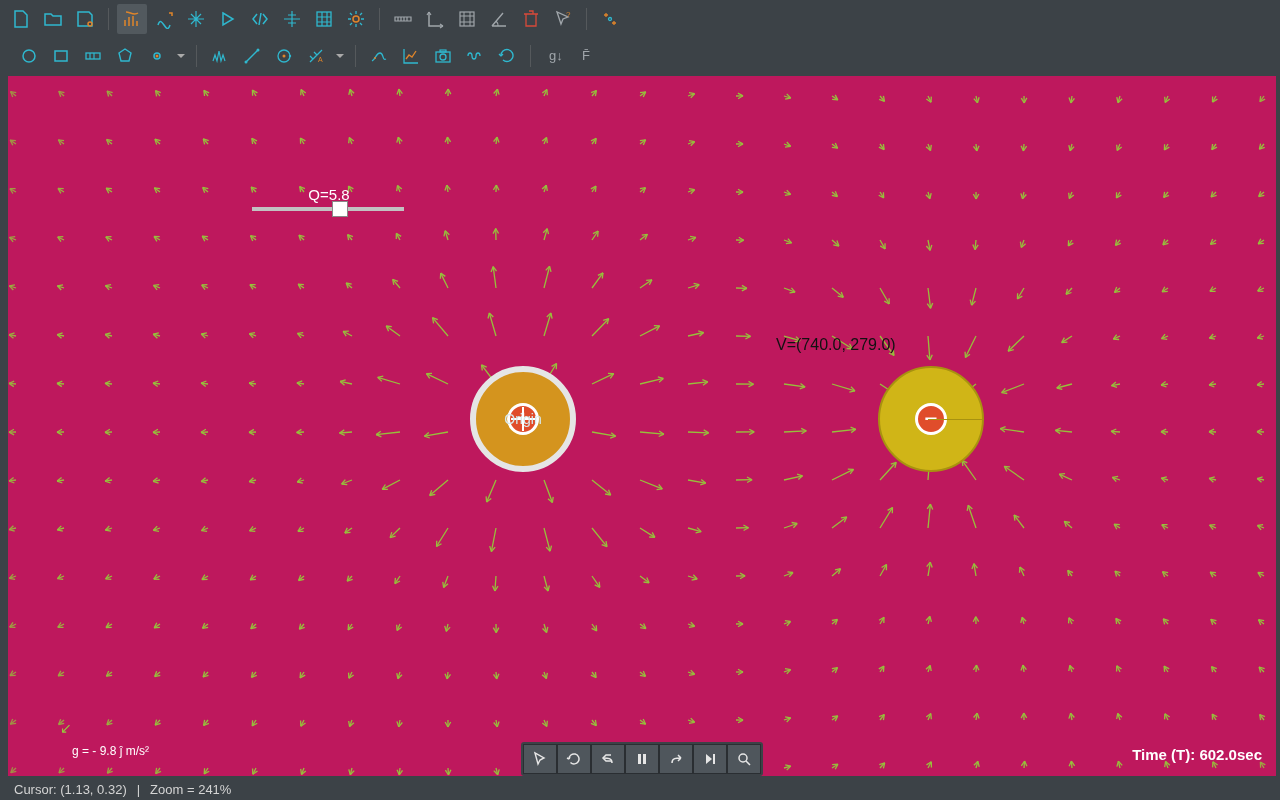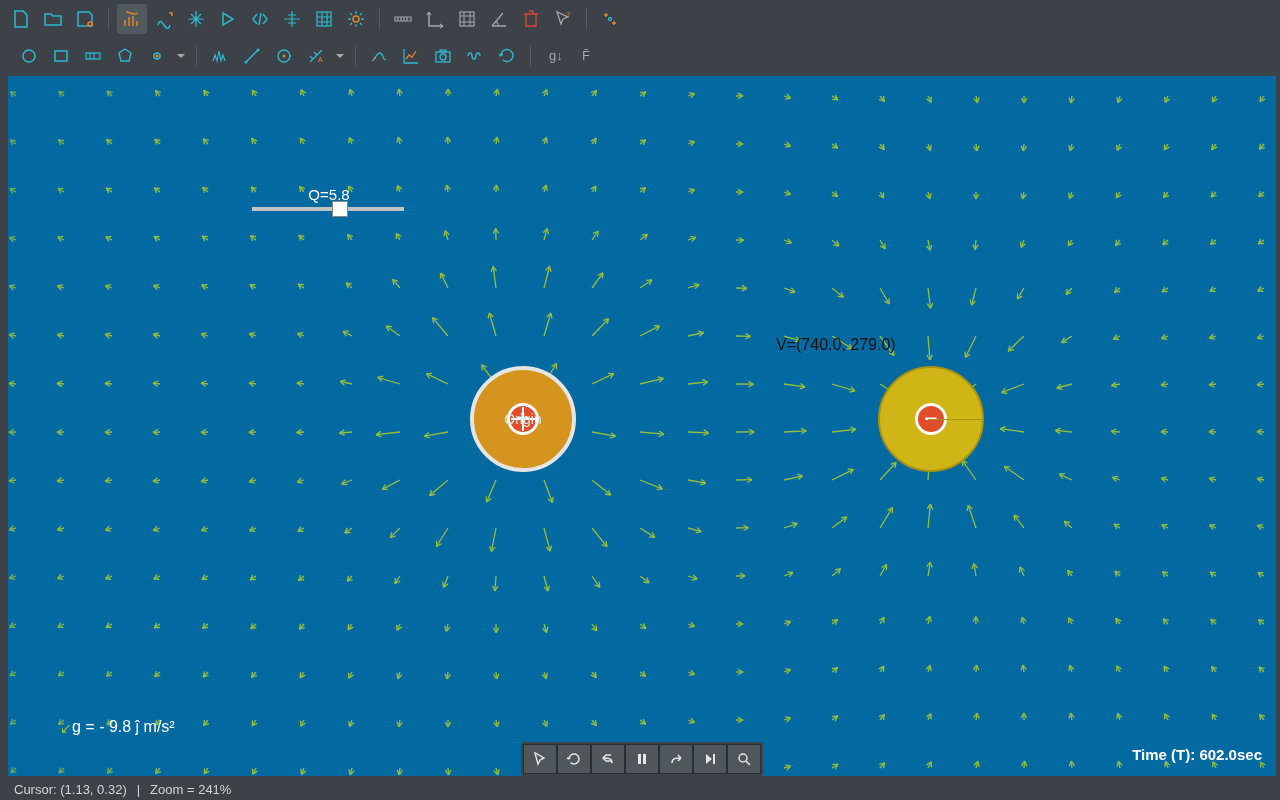--- a/index.html
+++ b/index.html
@@ -57,21 +57,21 @@
   border-top: 4px solid #aaa;
 }
 
 
 .canvas {
   position: absolute;
   top: 76px;
   left: 8px;
   right: 4px;
   bottom: 24px;
-  background: #0369a1;
+  background: #be185d;
   overflow: hidden;
 }
 
 
 .slider-wrap {
   position: absolute;
   left: 244px;
   top: 110px;
 }
 .slider-label {
@@ -105,21 +105,21 @@
   display: flex;
   align-items: center;
   justify-content: center;
 }
 .charge-pos {
   width: 106px;
   height: 106px;
   left: 462px;
   top: 290px;
   background: #d4941e;
-  border: 4px solid #e5e5e5;
+  border: 6px solid #e5e5e5;
 }
 .charge-neg {
   width: 106px;
   height: 106px;
   left: 870px;
   top: 290px;
   background: #d0b517;
   border: 2px solid #a8920f;
 }
 .charge-core {
@@ -182,23 +182,23 @@
   height: 1px;
   background: #a8920f;
   top: 343px;
   left: 920px;
   width: 56px;
 }
 
 .gravity-label {
   position: absolute;
   left: 64px;
-  top: 642px;
+  top: 668px;
   color: #fff;
-  font-size: 16px;
+  font-size: 12px;
 }
 .gravity-arrow {
   position: absolute;
   left: 52px;
   top: 644px;
   color: #96c93d;
   font-size: 14px;
 }
 
 .time-label {

